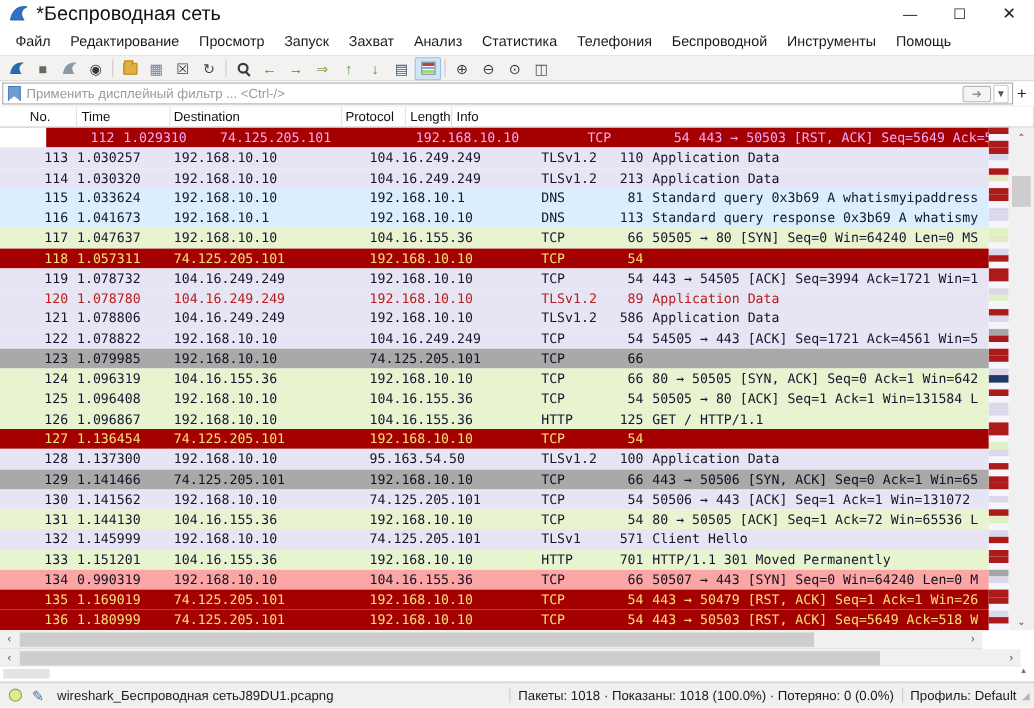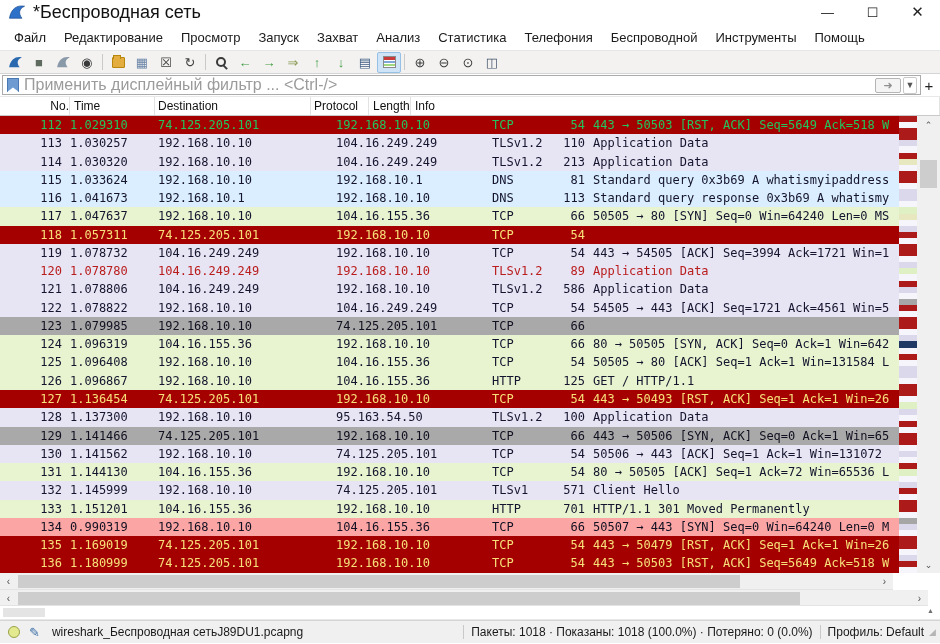--- a/index.html
+++ b/index.html
@@ -26,21 +26,21 @@
   .stripes { width: 13px; height: 12px; border: 1px solid #8a8a8a; background: linear-gradient(to bottom, #c93b3b 0 3px, #fff 3px 4px, #7ea8d8 4px 6px, #fff 6px 7px, #9fd87e 7px 9px, #fff 9px 10px, #d8c97e 10px 12px); }
   .folder { width: 13px; height: 11px; background: #E3AE3F; border: 1px solid #B8860B; border-radius: 1px; position: relative; }
   .folder::before { content:""; position:absolute; top:-3px; left:0; width:6px; height:3px; background:#E3AE3F; border:1px solid #B8860B; border-bottom:none; }
   .mag { width: 10px; height: 10px; border: 2px solid #3a3a3a; border-radius: 50%; position: relative; }
   .mag::after { content:""; position:absolute; width:6px; height:2px; background:#3a3a3a; bottom:-3px; right:-4px; transform: rotate(45deg); }
 
   
   .filterbar { height: 23px; display: flex; align-items: center; background: #fff; padding: 1px 3px 1px 2px; border-bottom: 1px solid #E8E8E8; }
   .filter-box { flex: 1; height: 20px; border: 1px solid #ABABAB; display: flex; align-items: center; background: #fff; }
   .bookmark { width: 12px; height: 14px; margin: 0 5px 0 4px; background: #6E9BD2; clip-path: polygon(0 0,100% 0,100% 100%,50% 68%,0 100%); border: 1px solid #4A79B2; }
-  .filter-placeholder { flex: 1; font-size: 16px; color: #9b9b9b; white-space: nowrap; overflow: hidden; }
+  .filter-placeholder { flex: 1; font-size: 12px; color: #9b9b9b; white-space: nowrap; overflow: hidden; }
   .apply-btn { width: 26px; height: 15px; border: 1px solid #b5b5b5; border-radius: 2px; margin-right: 2px; display:flex; align-items:center; justify-content:center; color:#8f8f8f; font-size:11px; background:#f4f4f4; }
   .caret-btn { width: 14px; height: 17px; display:flex; align-items:center; justify-content:center; font-size:9px; color:#555; border:1px solid #c9c9c9; border-radius:2px; margin-right:3px; }
   .add-btn { width: 16px; text-align:center; font-size: 15px; color: #222; }
 
   
   .listwrap { height: 476px; display: flex; flex-direction: column; }
   .header-row { height: 19px; display: flex; font-size: 12px; color: #111; background: #fff; border-bottom: 1px solid #C9C9C9; }
   .hcell { padding: 2px 0 0 4px; border-right: 1px solid #E2E2E2; white-space: nowrap; overflow: hidden; }
   .list-area { height: 457px; display: flex; }
   .rows-col { width: 899px; overflow: hidden; }
@@ -155,30 +155,30 @@
     <span class="bookmark"></span>
     <span class="filter-placeholder">Применить дисплейный фильтр ... &lt;Ctrl-/&gt;</span>
     <span class="apply-btn">➜</span>
     <span class="caret-btn">▼</span>
   </div>
   <span class="add-btn">+</span>
 </div>
 
 <div class="listwrap">
   <div class="header-row" id="headerrow">
-      <span class="hcell c-no" style="text-align: right; padding-right: 0px;">No.</span>
+      <span class="hcell c-no" style="text-align: center; padding-right: 0px;">No.</span>
       <span class="hcell c-time" style="text-align: left; padding-right: 0px;">Time</span>
       <span class="hcell c-dst" style="text-align: left; padding-right: 0px;">Destination</span>
       <span class="hcell c-proto" style="text-align: left; padding-right: 0px;">Protocol</span>
       <span class="hcell c-len" style="text-align: left; padding-right: 0px;">Length</span>
       <span class="hcell c-info" style="text-align: left; padding-right: 4px;">Info</span>
     </div>
   <div class="list-area">
     <div class="rows-col" id="rows">
-        <div class="prow" style="background: rgb(164, 0, 0); color: #22c55e;">
+        <div class="prow" style="background: rgb(164, 0, 0); color: #f0abfc; margin-left: 42px;">
           <span class="pcell c-no">112</span>
           <span class="pcell c-time">1.029310</span>
           <span class="pcell c-src">74.125.205.101</span>
           <span class="pcell c-dst">192.168.10.10</span>
           <span class="pcell c-proto">TCP</span>
           <span class="pcell c-len">54</span>
           <span class="pcell c-info">443 → 50503 [RST, ACK] Seq=5649 Ack=518 W</span>
         </div>
         <div class="prow" style="background: rgb(231, 228, 243); color: rgb(20, 20, 46);">
           <span class="pcell c-no">113</span>
@@ -304,21 +304,20 @@
           <span class="pcell c-len">125</span>
           <span class="pcell c-info">GET / HTTP/1.1</span>
         </div>
         <div class="prow" style="background: rgb(164, 0, 0); color: rgb(247, 224, 122);">
           <span class="pcell c-no">127</span>
           <span class="pcell c-time">1.136454</span>
           <span class="pcell c-src">74.125.205.101</span>
           <span class="pcell c-dst">192.168.10.10</span>
           <span class="pcell c-proto">TCP</span>
           <span class="pcell c-len">54</span>
-          <span class="pcell c-info">443 → 50493 [RST, ACK] Seq=1 Ack=1 Win=26</span>
         </div>
         <div class="prow" style="background: rgb(231, 228, 243); color: rgb(20, 20, 46);">
           <span class="pcell c-no">128</span>
           <span class="pcell c-time">1.137300</span>
           <span class="pcell c-src">192.168.10.10</span>
           <span class="pcell c-dst">95.163.54.50</span>
           <span class="pcell c-proto">TLSv1.2</span>
           <span class="pcell c-len">100</span>
           <span class="pcell c-info">Application Data</span>
         </div>

